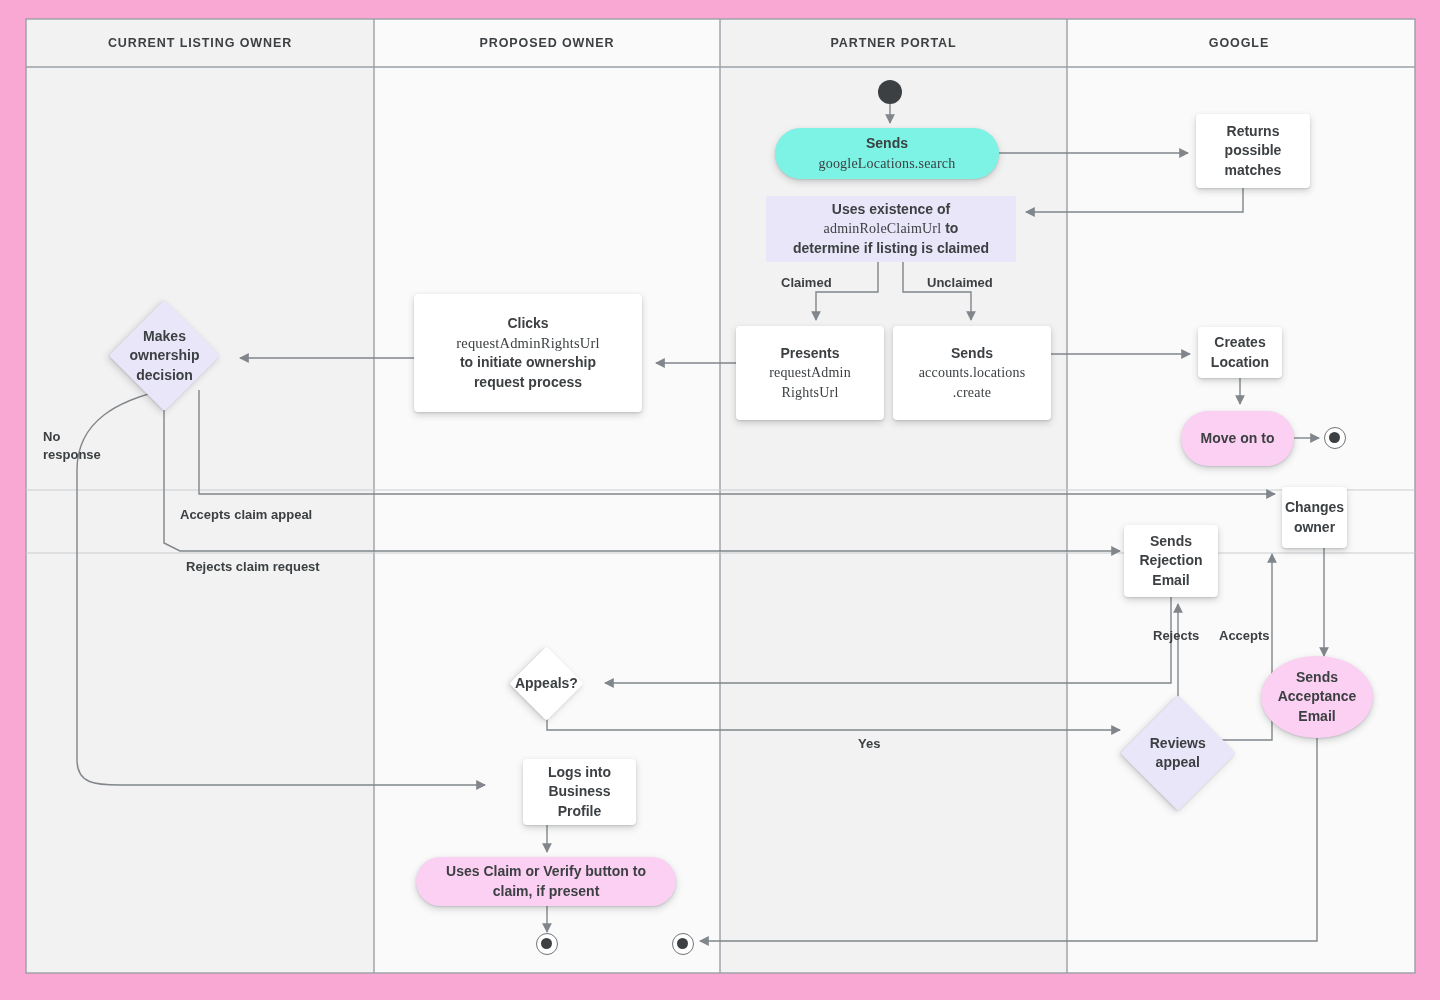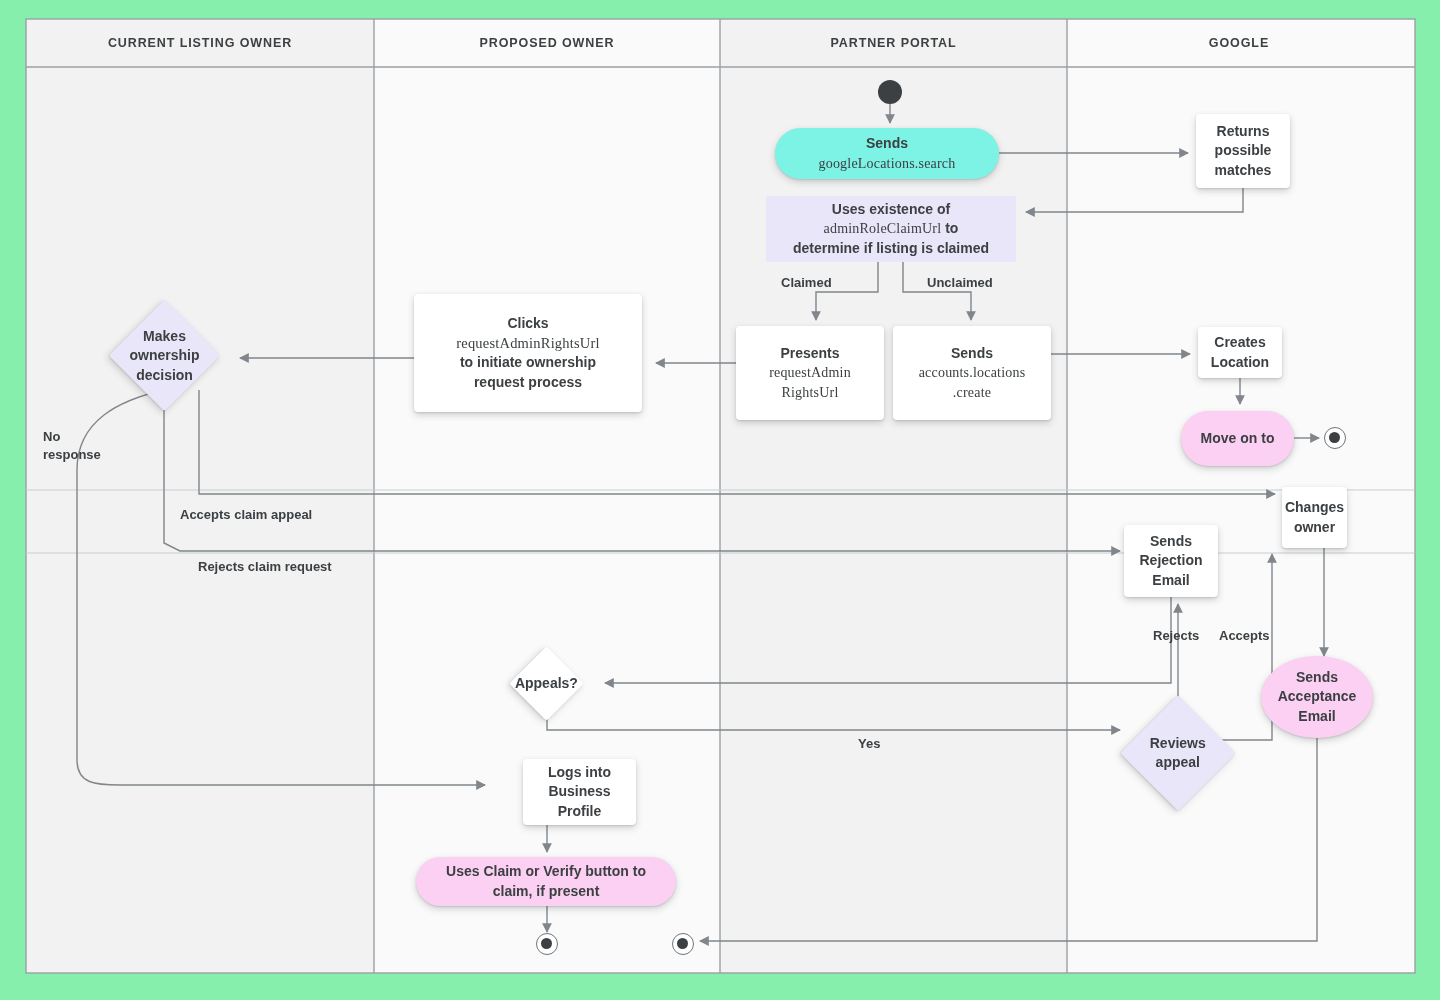--- a/index.html
+++ b/index.html
@@ -6,21 +6,21 @@
   html, body {
     margin: 0;
     padding: 0;
     background: #f8f8f8;
     font-family: "Liberation Sans", sans-serif;
   }
   #stage {
     position: relative;
     width: 1440px;
     height: 1000px;
-    background: #86efac;
+    background: #f9a8d4;
     overflow: hidden;
   }
   #svg-layer {
     position: absolute;
     left: 0; top: 0;
     width: 1440px;
     height: 1000px;
   }
   .node {
     position: absolute;
@@ -206,21 +206,21 @@
   <div class="end-dot" style="left:536px; top:933px;"></div>
   <div class="end-dot" style="left:672px; top:933px;"></div>
 
   <div class="node pill cyan" style="left:775px; top:128px; width:224px; height:51px;">
     <div class="inner">
       <div>Sends</div>
       <div class="mono" style="font-size:14px;">googleLocations.search</div>
     </div>
   </div>
 
-  <div class="node box" style="left:1196px; top:114px; width:94px; height:74px; white-space:pre-line;">Returns
+  <div class="node box" style="left:1196px; top:114px; width:114px; height:74px; white-space:pre-line;">Returns
 possible
 matches</div>
 
   <div class="node lav-plain" style="left:766px; top:196px; width:250px; height:66px;">
     <div class="inner">
       <div>Uses existence of</div>
       <div>
         <span class="mono">adminRoleClaimUrl</span><span> to</span>
       </div>
       <div>determine if listing is claimed</div>
@@ -296,21 +296,21 @@
 
   <div class="edge-label" style="left:781px; top:274px;">Claimed</div>
 
   <div class="edge-label" style="left:927px; top:274px;">Unclaimed</div>
 
   <div class="edge-label" style="left:43px; top:428px; text-align:left; white-space:pre-line;">No
 response</div>
 
   <div class="edge-label" style="left:180px; top:506px;">Accepts claim appeal</div>
 
-  <div class="edge-label" style="left:188px; top:558px;padding-left:10px;">Rejects claim request</div>
+  <div class="edge-label" style="left:176px; top:558px;padding-left:10px;">Rejects claim request</div>
 
   <div class="edge-label" style="left:1153px; top:627px;">Rejects</div>
 
   <div class="edge-label" style="left:1219px; top:627px;">Accepts</div>
 
   <div class="edge-label" style="left:858px; top:735px;">Yes</div>
 
 </div>
 
 </body></html>

